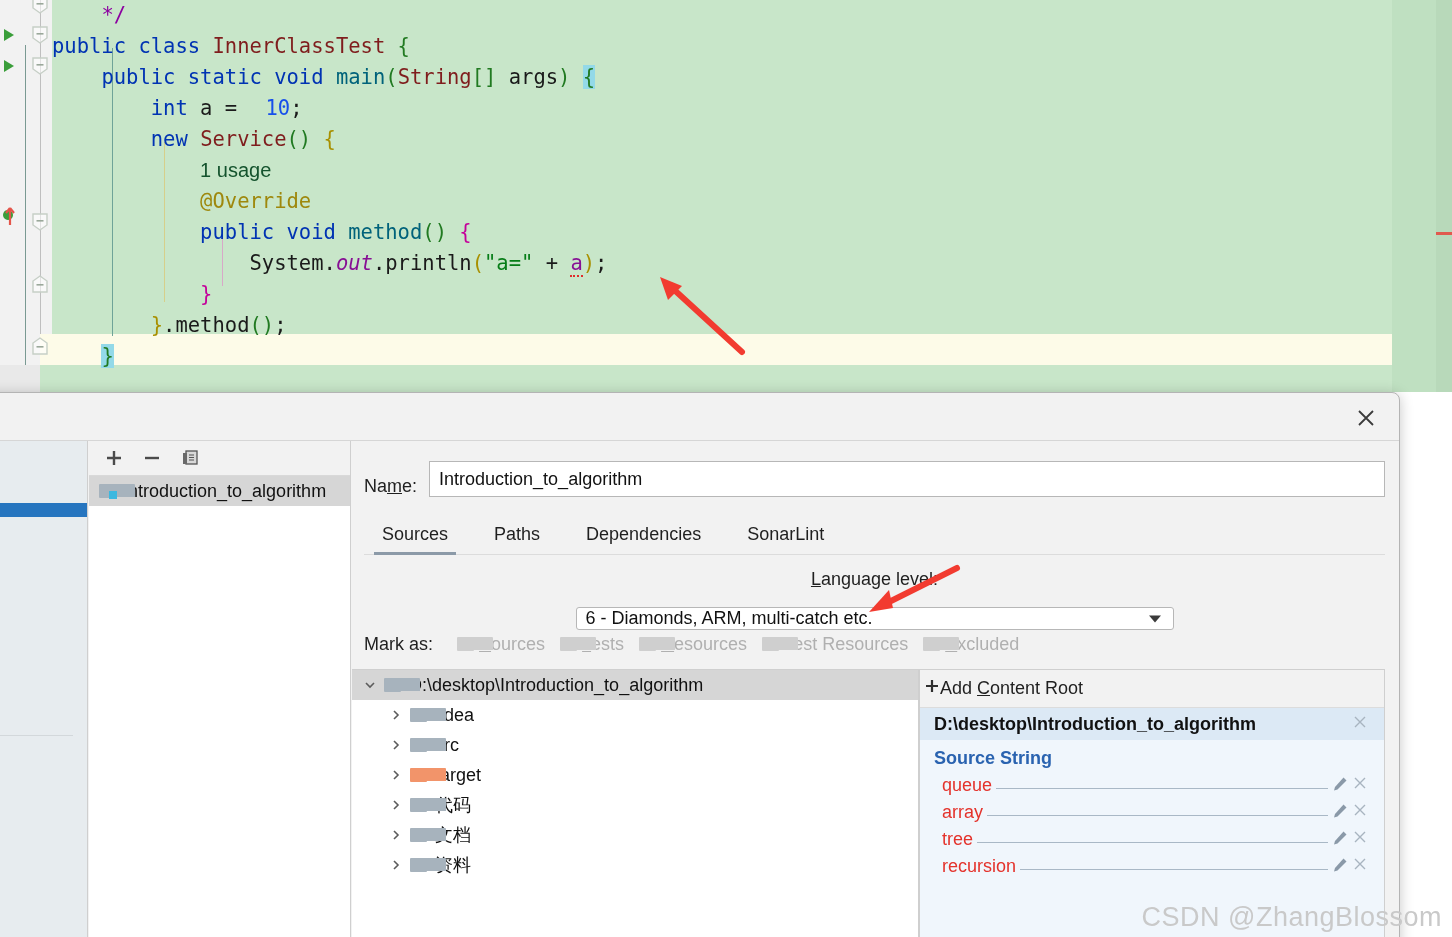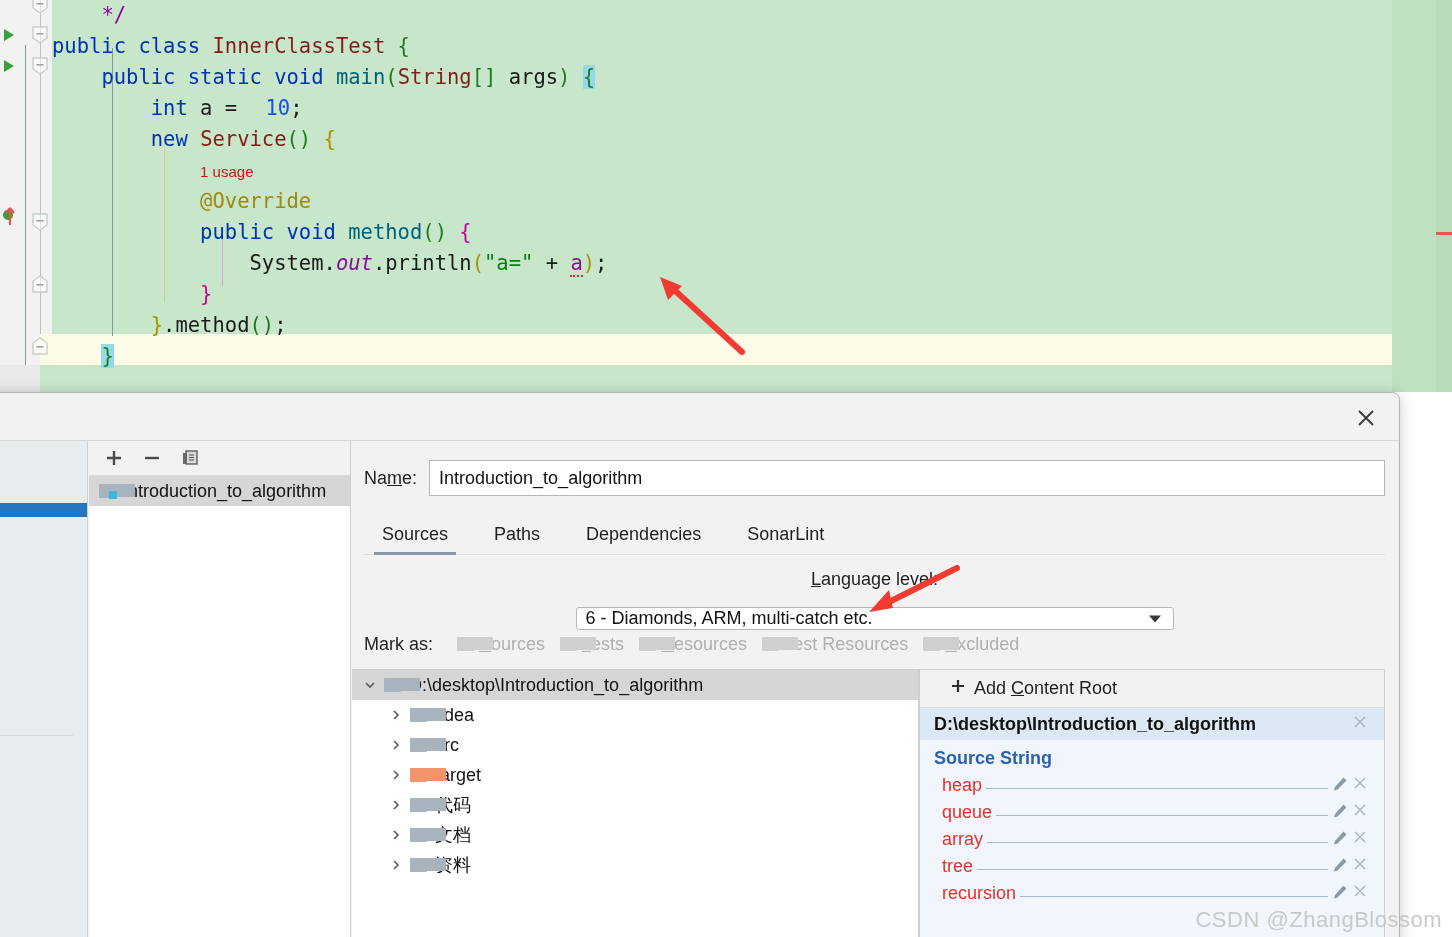--- a/index.html
+++ b/index.html
@@ -66,21 +66,21 @@
   .cls  { color: #7f1d1d; }
   .mth  { color: #00627a; }
   .num  { color: #1750eb; margin-left: 16px; }
   .str  { color: #067d17; }
   .par1 { color: #217a21; }
   .par2 { color: #a89000; }
   .par3 { color: #c4009a; }
   .fld  { color: #871094; font-style: italic; }
   .var  { color: #871094; }
   .ann  { color: #9e880d; }
-  .hint { color: #b91c1c; font-family: "Liberation Sans", sans-serif; font-size: 15px; }
+  .hint { color: #14532d; font-family: "Liberation Sans", sans-serif; font-size: 20px; }
   .cmt  { color: #8c00a0; }
   .brkhl { background: #93d9e8; }
   .err-underline {
     border-bottom: 2px dotted #e02b2b;
   }
 
   
   .fold {
     position: absolute; left: 30px; width: 20px; height: 18px;
   }
@@ -162,21 +162,21 @@
     background: #d6d6d6; cursor: pointer;
   }
 
   
   .content {
     position: absolute; left: 611px; top: 48px; right: 0; bottom: 0;
     background: #f2f2f2;
   }
   .row-name {
     position: absolute; left: 12px; top: 18px; right: 14px; height: 38px;
-    display: flex; align-items: center; gap: 12px;
+    display: flex; align-items: flex-end; gap: 12px;
   }
   .lbl { font-size: 18px; color: #1f1f1f; }
   .ul { text-decoration: underline; }
   .txtfield {
     flex: 1; height: 36px; background: #ffffff;
     border: 1px solid #b7b7b7;
     display: flex; align-items: center; padding-left: 9px;
     font-size: 18px; color: #111;
   }
 
@@ -236,21 +236,21 @@
   }
   .chev { width: 12px; color: #5c5c5c; font-size: 15px; }
 
   .roots-panel {
     position: absolute; right: 14px; top: 228px; width: 466px; bottom: 0;
     background: #f0f6fc; border: 1px solid #cfcfcf;
     overflow: hidden;
   }
   .add-root {
     height: 38px; background: #f2f2f2; border-bottom: 1px solid #dcdcdc;
-    display: flex; align-items: center; gap: 8px; padding-left: 30px;
+    display: flex; align-items: center; padding-left: 4px;
     font-size: 18px; color: #1f1f1f; cursor: pointer;
   }
   .root-head {
     height: 32px; background: #dce9f5; display: flex; align-items: center;
     padding: 0 14px; font-size: 18px; font-weight: bold; color: #111;
     justify-content: space-between; cursor: pointer;
   }
   .src-title {
     padding: 8px 0 3px 14px; font-size: 18px; font-weight: bold; color: #2a63b0;
   }
@@ -269,21 +269,21 @@
   }
   .folder .body { position: absolute; left: 0; top: 2px; width: 17px; height: 12px; background: #a7b3bd; border-radius: 1px; }
   .folder .tab { position: absolute; left: 0; top: 0; width: 8px; height: 3px; background: #a7b3bd; border-radius: 1px 1px 0 0; }
   .folder.orange .body, .folder.orange .tab { background: #f2946a; }
   .folder.light .body, .folder.light .tab { background: #cfcfcf; }
   .folder .badge { position: absolute; right: -1px; bottom: -1px; width: 8px; height: 8px; background: #3cb8e0; }
 
   
   .watermark {
     position: absolute; right: 10px; bottom: 4px;
-    font-size: 22px; color: #c9c9c9; letter-spacing: .5px;
+    font-size: 27px; color: #c9c9c9; letter-spacing: .5px;
     pointer-events: none;
   }
 
   
   .annot { position: absolute; pointer-events: none; }
 </style>
 </head>
 <body>
 
 <div id="root">
@@ -577,30 +577,20 @@
           <span>D:\desktop\Introduction_to_algorithm</span>
           <span class="ic-x">
             <svg width="16" height="16" viewBox="0 0 16 16">
                 <path d="M3 3 L13 13 M13 3 L3 13" stroke="currentColor" stroke-width="1.4" fill="none"></path>
               </svg>
           </span>
         </div>
         <div class="src-title">Source String</div>
         <div id="source-folders">
             <div class="src-row">
-              <span class="src-name">heap</span>
-              <span class="src-dash"></span>
-              <span class="ic-pencil"><svg width="16" height="16" viewBox="0 0 16 16">
-                  <path d="M11.5 1.5 L14.5 4.5 L5.5 13.5 L2 14.5 L3 11 Z" fill="currentColor"></path>
-                </svg></span>
-              <span class="ic-x"><svg width="16" height="16" viewBox="0 0 16 16">
-                  <path d="M3 3 L13 13 M13 3 L3 13" stroke="currentColor" stroke-width="1.4" fill="none"></path>
-                </svg></span>
-            </div>
-            <div class="src-row">
               <span class="src-name">queue</span>
               <span class="src-dash"></span>
               <span class="ic-pencil"><svg width="16" height="16" viewBox="0 0 16 16">
                   <path d="M11.5 1.5 L14.5 4.5 L5.5 13.5 L2 14.5 L3 11 Z" fill="currentColor"></path>
                 </svg></span>
               <span class="ic-x"><svg width="16" height="16" viewBox="0 0 16 16">
                   <path d="M3 3 L13 13 M13 3 L3 13" stroke="currentColor" stroke-width="1.4" fill="none"></path>
                 </svg></span>
             </div>
             <div class="src-row">

